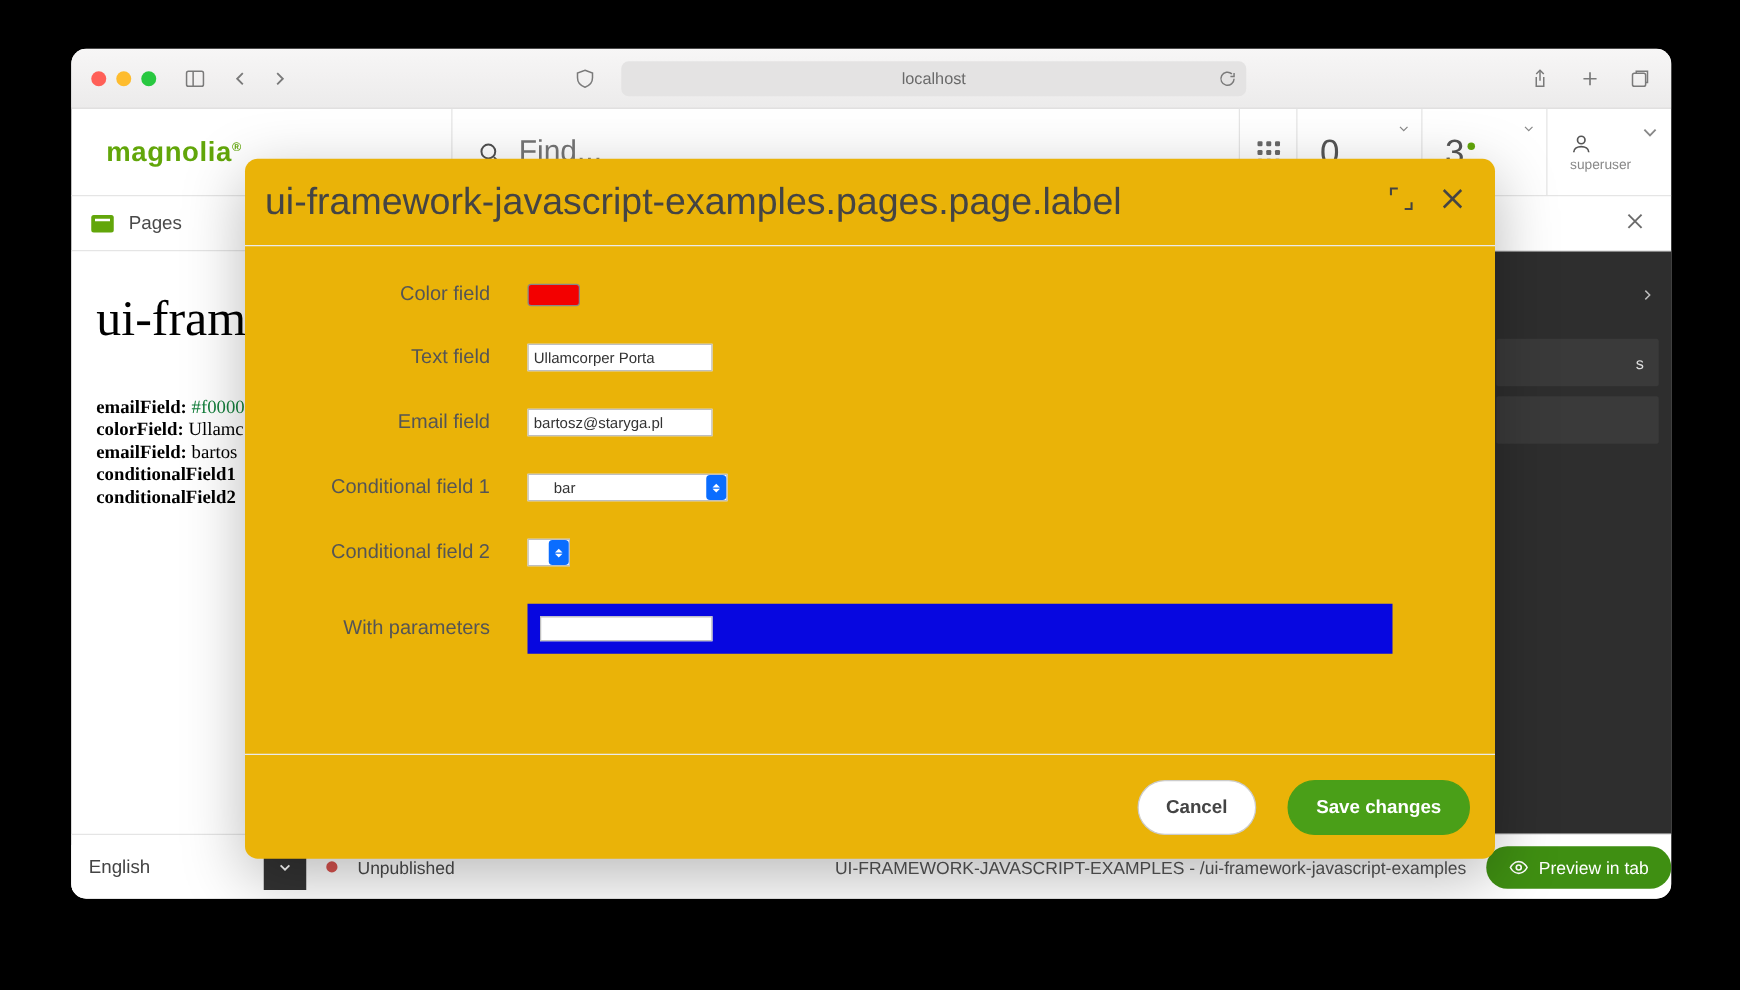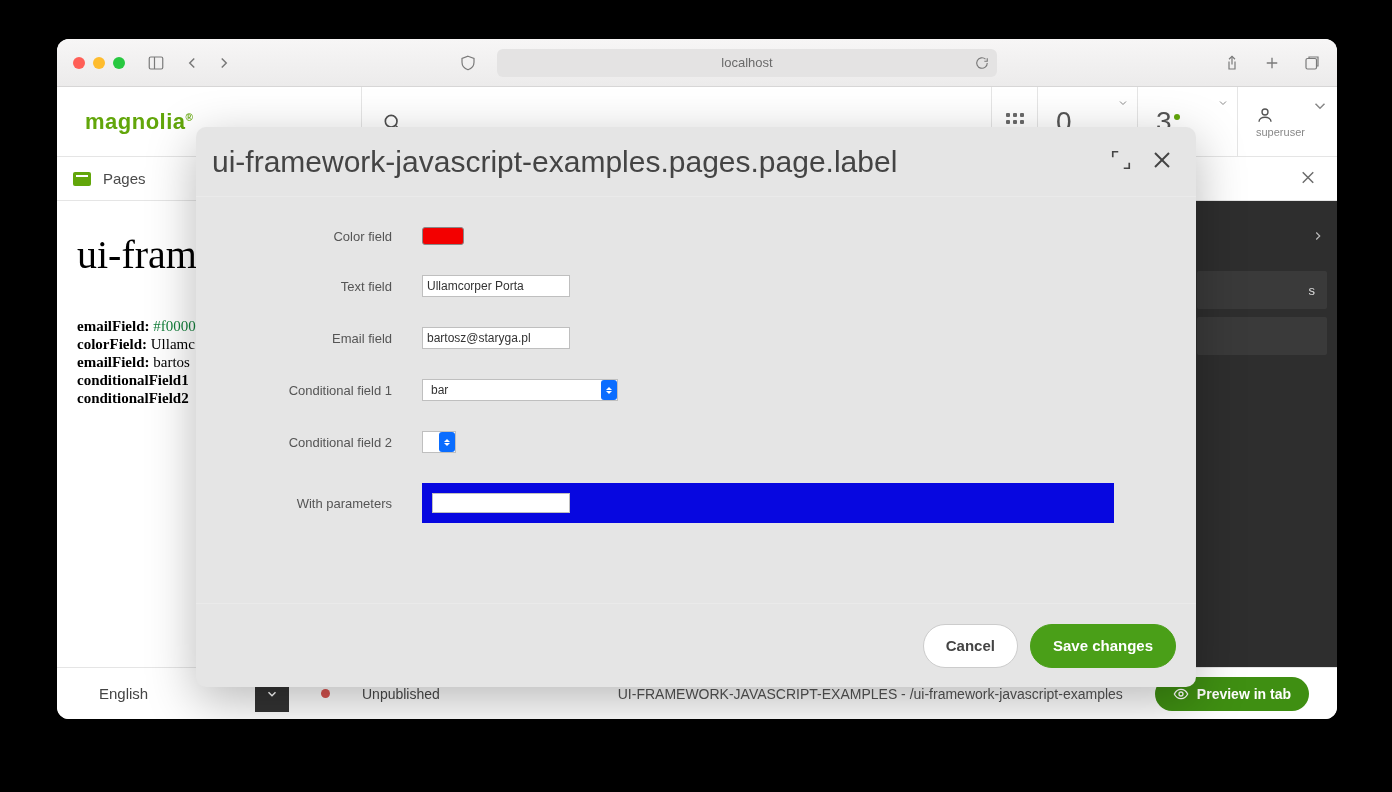--- a/index.html
+++ b/index.html
@@ -115,83 +115,83 @@
   .s-row{
     margin:70px 10px 8px 10px;height:38px;background:#3a3a3a;border-radius:2px;
     display:flex;align-items:center;justify-content:flex-end;padding-right:12px;
     color:#ddd;font-size:13px;
   }
   .s-row+.s-row{margin-top:8px;}
   .s-row2{margin-top:8px;}
   
   .app-footer{
     height:52px;border-top:1px solid #e5e5e5;background:#fff;display:flex;align-items:center;
-    padding:0 28px;gap:32px;font-size:14px;color:#4a4a4a;
+    padding:0 0;gap:16px;font-size:14px;color:#4a4a4a;
   }
   .lang-select{
     height:36px;background:#fff;border:none;display:flex;align-items:center;
     padding:0 12px 0 14px;font-size:15px;color:#444;width:138px;position:relative;
   }
   .lang-handle{
     width:34px;height:36px;background:#333;display:flex;align-items:center;justify-content:center;
     color:#fff;
   }
   .status-dot{width:9px;height:9px;background:#d9534f;border-radius:50%;}
   .foot-spacer{flex:1;}
   .foot-path{color:#555;}
   .preview-btn{
     height:34px;border-radius:17px;background:#3f8f12;color:#fff;border:none;
-    padding:0 18px;display:flex;align-items:center;gap:8px;font-size:14px;font-weight:700;
+    padding:0 18px;display:flex;align-items:center;gap:8px;font-size:14px;font-weight:400;
   }
   .preview-btn svg{width:16px;height:16px;}
   
   .modal{
     position:absolute;left:196px;top:127px;width:1000px;height:560px;
-    background:#e5e5e5;border-radius:10px;box-shadow:0 14px 50px rgba(0,0,0,0.28);
+    background:#eab308;border-radius:10px;box-shadow:0 14px 50px rgba(0,0,0,0.28);
     display:flex;flex-direction:column;overflow:hidden;z-index:20;
   }
   .modal-header{
     height:70px;border-bottom:1px solid #eaeaea;display:flex;align-items:center;
     padding:0 22px 0 16px;gap:18px;
   }
   .modal-title{font-size:30px;color:#444;flex:1;white-space:nowrap;overflow:hidden;}
   .modal-ico{color:#444;cursor:pointer;}
   .modal-body{flex:1;overflow:auto;padding:30px 56px 20px 56px;}
   .form-row{display:flex;align-items:center;margin-bottom:30px;}
   .form-label{
-    width:170px;text-align:right;padding-right:30px;font-size:13px;color:#555;
+    width:170px;text-align:right;padding-right:30px;font-size:16px;color:#555;
   }
   .color-swatch{
     width:42px;height:18px;background:#f30000;border:1px solid #888;border-radius:3px;
   }
   .text-input{
     width:148px;height:22px;border:1px solid #bfbfbf;font-size:12px;
     padding:1px 4px;color:#333;background:#fff;
   }
   .select-wrap{
-    width:196px;height:22px;border:1px solid #bfbfbf;position:relative;
-    display:flex;align-items:center;font-size:12px;padding-left:8px;color:#333;background:#fff;
+    width:160px;height:22px;border:1px solid #bfbfbf;position:relative;
+    display:flex;align-items:center;font-size:12px;padding-left:20px;color:#333;background:#fff;
   }
   .select-wrap.small{width:34px;padding-left:3px;}
   .select-handle{
     position:absolute;right:0;top:0;bottom:0;width:16px;background:#0a6dff;
     border-radius:3px;display:flex;flex-direction:column;align-items:center;justify-content:center;
   }
   .select-handle::before,.select-handle::after{
     content:"";width:0;height:0;border-left:3px solid transparent;border-right:3px solid transparent;
   }
   .select-handle::before{border-bottom:3px solid #fff;margin-bottom:1px;}
   .select-handle::after{border-top:3px solid #fff;}
   .param-row .param-block{
     height:40px;background:#0707e0;flex:1;max-width:692px;display:flex;align-items:center;padding-left:10px;
   }
   .param-block .text-input{width:138px;height:20px;}
   .modal-footer{
     height:84px;border-top:1px solid #eaeaea;display:flex;align-items:center;justify-content:flex-end;
-    padding:0 20px;gap:12px;
+    padding:0 20px;gap:25px;
   }
   .btn{
     height:44px;border-radius:22px;padding:0 22px;font-size:15px;font-weight:600;border:1px solid #ccc;
     background:#fff;color:#444;cursor:pointer;
   }
   .btn.primary{background:#4a9f18;color:#fff;border-color:#4a9f18;}
   .chev{width:12px;height:12px;}
 </style>
 </head>
 <body>
@@ -264,20 +264,21 @@
   <div class="app">
     <div class="app-header">
       <div class="logo-box">
         <div class="logo">magnolia<span class="reg">®</span></div>
       </div>
       <div class="search-box">
         <svg viewBox="0 0 24 24" fill="none" stroke="currentColor" stroke-width="2">
             <circle cx="11" cy="11" r="7"></circle>
             <line x1="21" y1="21" x2="16.65" y2="16.65"></line>
           </svg>
+        <input class="search-input" placeholder="Find..." style="">
       </div>
       <div class="apps-grid">
         <div class="dots9">
           <span></span>
             <span></span>
             <span></span>
             <span></span>
             <span></span>
             <span></span>
             <span></span>

